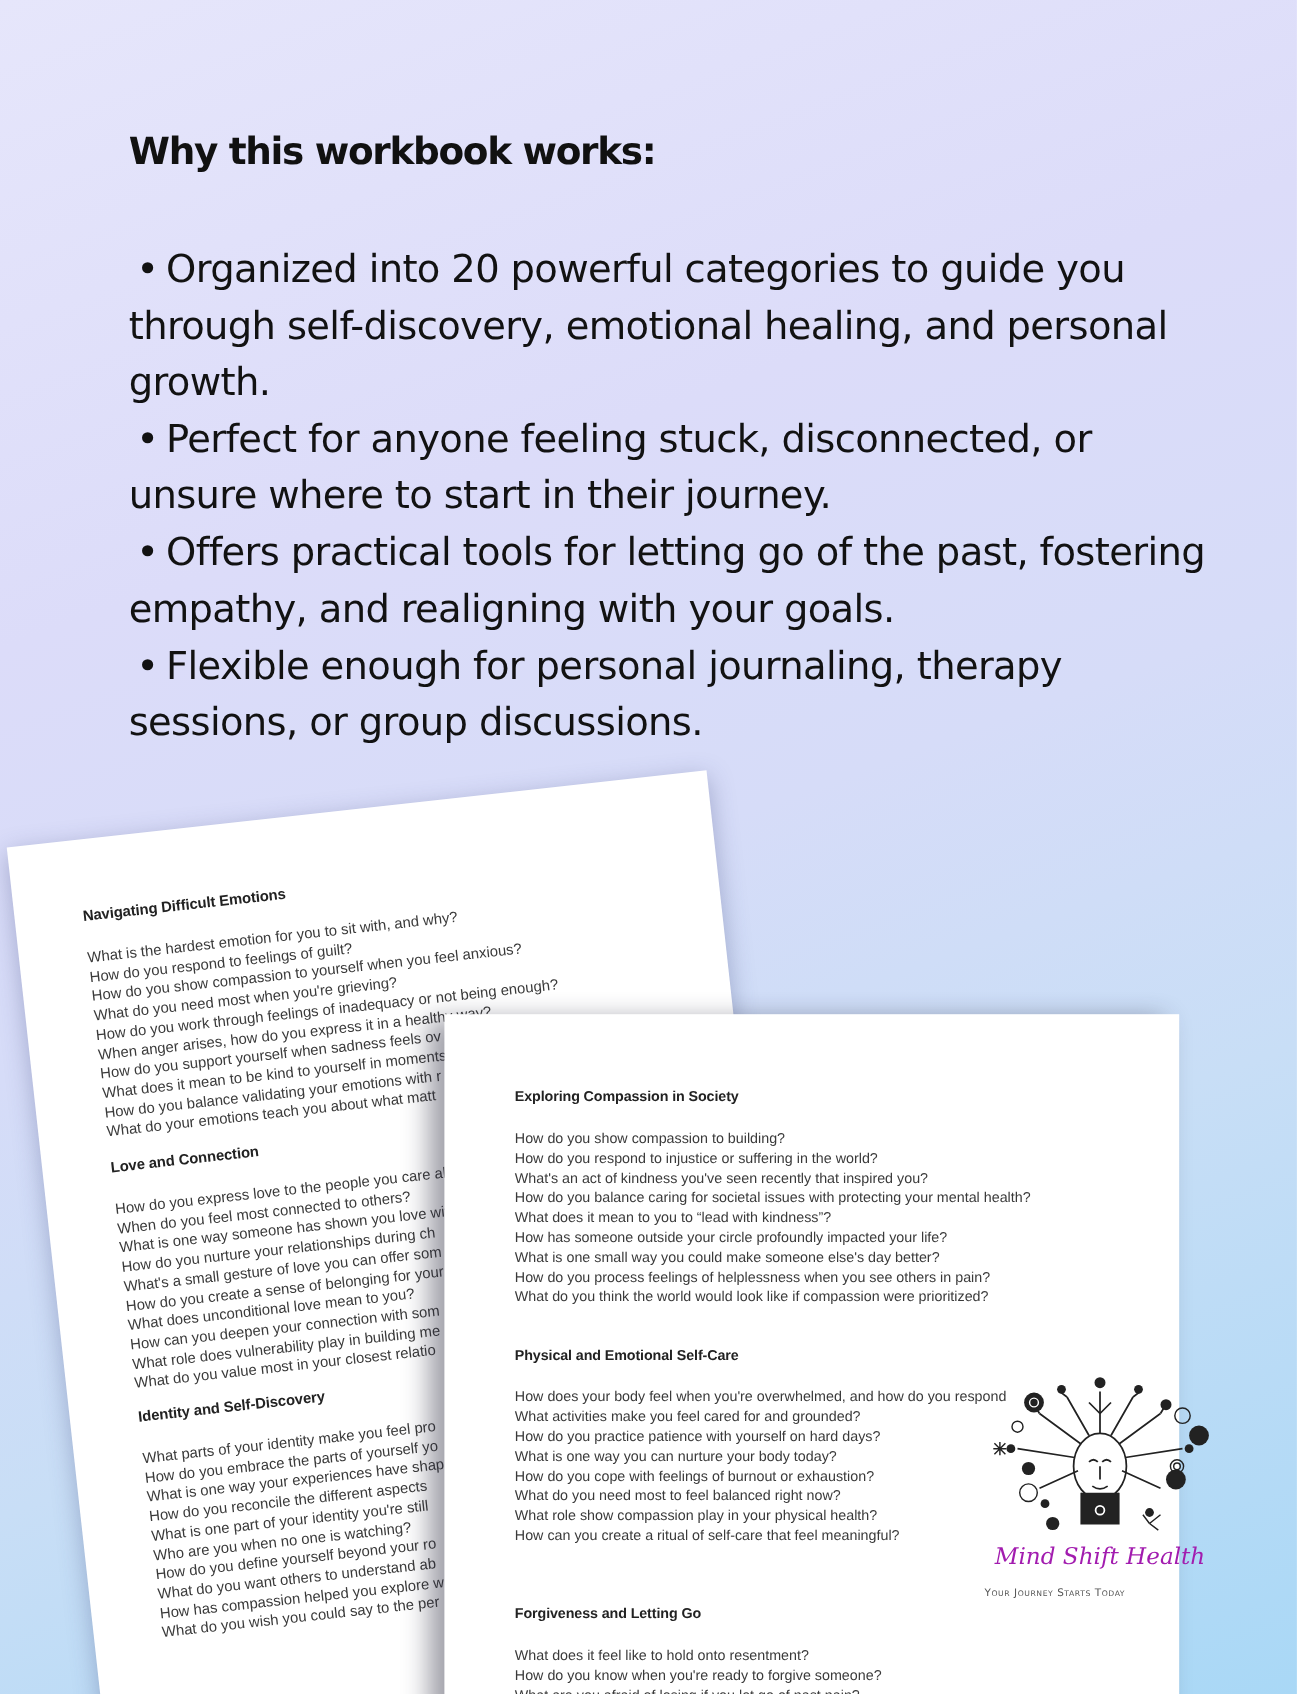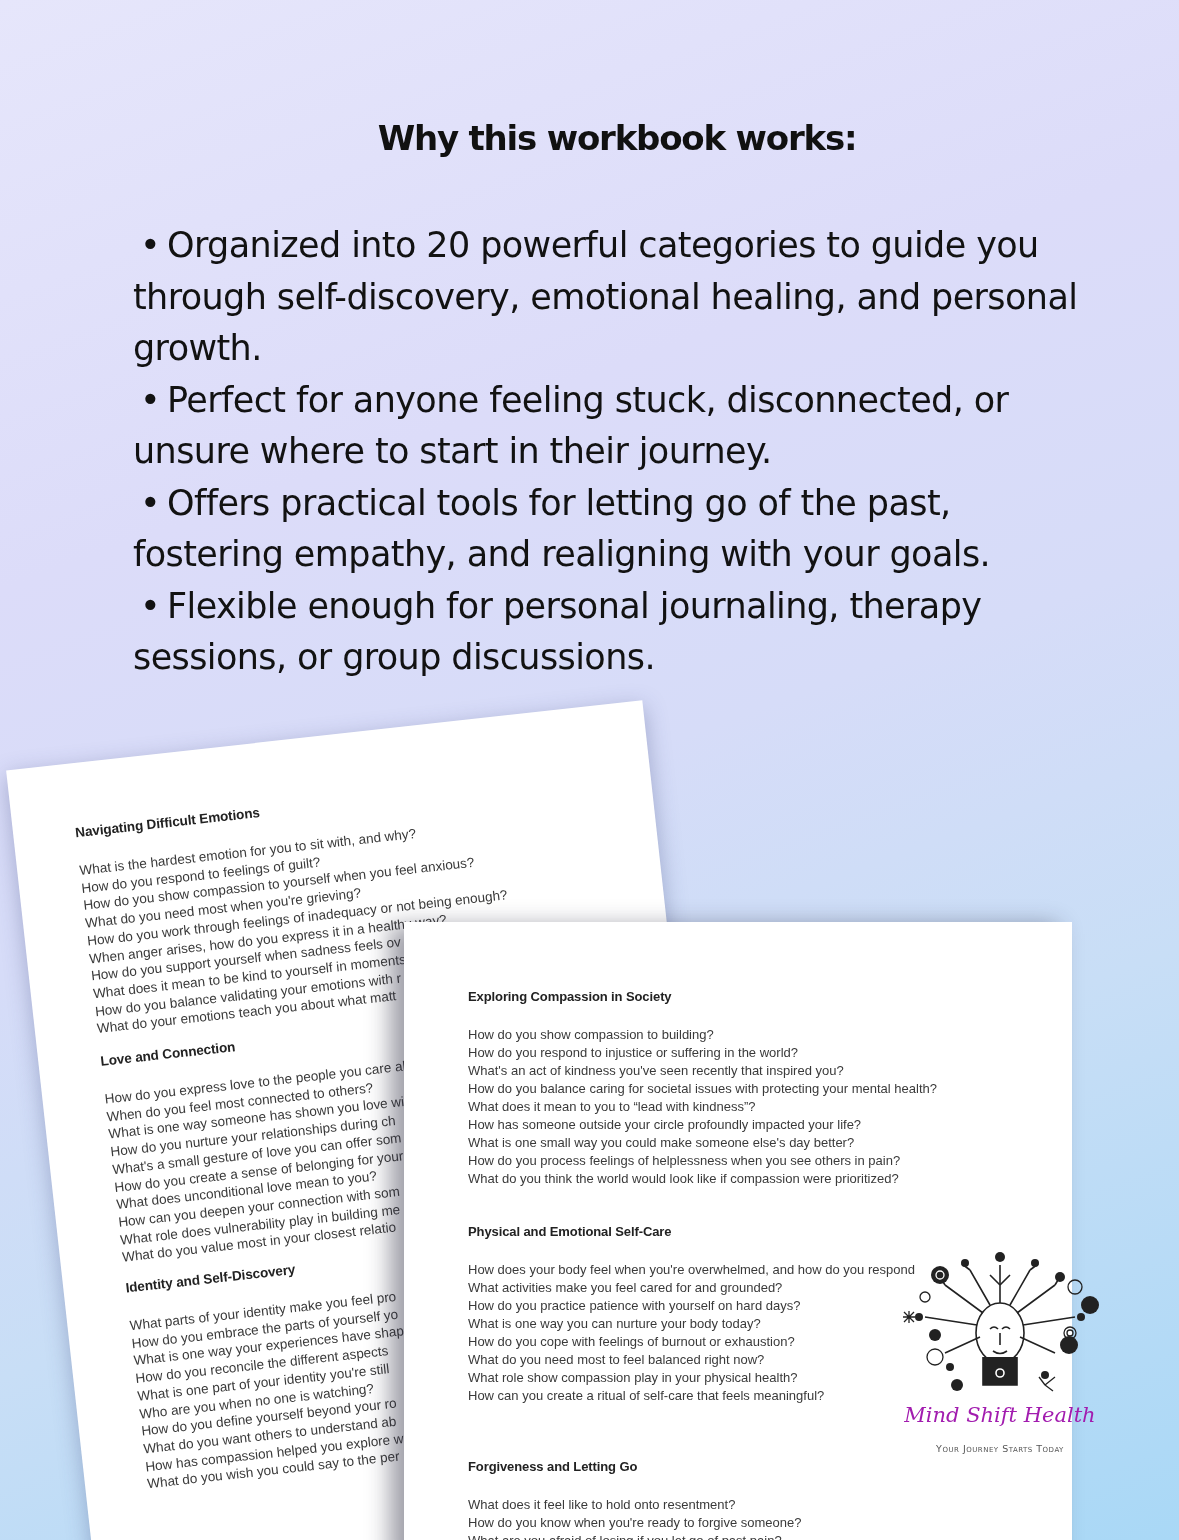--- a/index.html
+++ b/index.html
@@ -8,23 +8,23 @@
     background: linear-gradient(160deg, #e6e6fb 0%, #dcdcf9 30%, #d6dcf8 50%, #c8def6 70%, #a9d8f6 100%);
     font-family: "Liberation Sans", sans-serif;
   }
   .intro {
     position: absolute; left: 117px; top: 112px; width: 1000px;
     color: #111;
   }
   .intro-title {
     font-family: "DejaVu Sans", sans-serif;
     font-weight: bold; font-size: 34px; letter-spacing: -1.2px;
-    margin: 0 0 56px 0; line-height: 52px; text-align: center;
-  }
-  .bullets { list-style: none; padding: 0; margin: 16px; }
+    margin: 0 0 56px 0; line-height: 52px;
+  }
+  .bullets { list-style: none; padding: 0; margin: 0; }
   .bullets li {
     font-family: "DejaVu Sans", sans-serif;
     font-size: 35px; line-height: 51.5px; letter-spacing: -0.6px; color: #121212;
   }
   .bullets li .dot { display: inline-block; width: 34px; text-align: center; }
 
   .page {
     position: absolute; background: #fff;
     box-shadow: 0 6px 22px rgba(60,70,120,0.35);
     font-family: "Liberation Sans", sans-serif; color: #333;
@@ -47,21 +47,21 @@
   .page-left .section h3 { font-size: 13.5px; }
 
   .logo {
     position: absolute; left: 895px; top: 1245px; width: 210px; height: 220px;
   }
   .logo-script {
     position: absolute; left: 0; top: 158px; width: 210px; text-align: center;
     font-family: "DejaVu Serif", serif; font-style: italic; font-size: 21px; color: #a21caf;
   }
   .logo-tagline {
-    position: absolute; left: 0; top: 198px; width: 210px; text-align: center;
+    position: absolute; left: 0; top: 198px; width: 210px; text-align: left;
     font-family: "DejaVu Sans", sans-serif; font-size: 9.5px; letter-spacing: 0.5px; color: #555;
     font-variant: small-caps;
   }
 </style>
 </head>
 <body>
 
 <div class="intro">
   <h1 class="intro-title">Why this workbook works:</h1>
   <ul class="bullets">
@@ -138,21 +138,21 @@
   <div class="section" style="left:64px; top:302px;">
     <h3>Physical and Emotional Self-Care</h3>
     <ul>
       <li>How does your body feel when you're overwhelmed, and how do you respond</li>
       <li>What activities make you feel cared for and grounded?</li>
       <li>How do you practice patience with yourself on hard days?</li>
       <li>What is one way you can nurture your body today?</li>
       <li>How do you cope with feelings of burnout or exhaustion?</li>
       <li>What do you need most to feel balanced right now?</li>
       <li>What role show compassion play in your physical health?</li>
-      <li>How can you create a ritual of self-care that feels meaningful?</li>
+      <li>How can you create a ritual of self-care that feel meaningful?</li>
     </ul>
   </div>
   <div class="section" style="left:64px; top:537px;">
     <h3>Forgiveness and Letting Go</h3>
     <ul>
       <li>What does it feel like to hold onto resentment?</li>
       <li>How do you know when you're ready to forgive someone?</li>
       <li>What are you afraid of losing if you let go of past pain?</li>
     </ul>
   </div>

